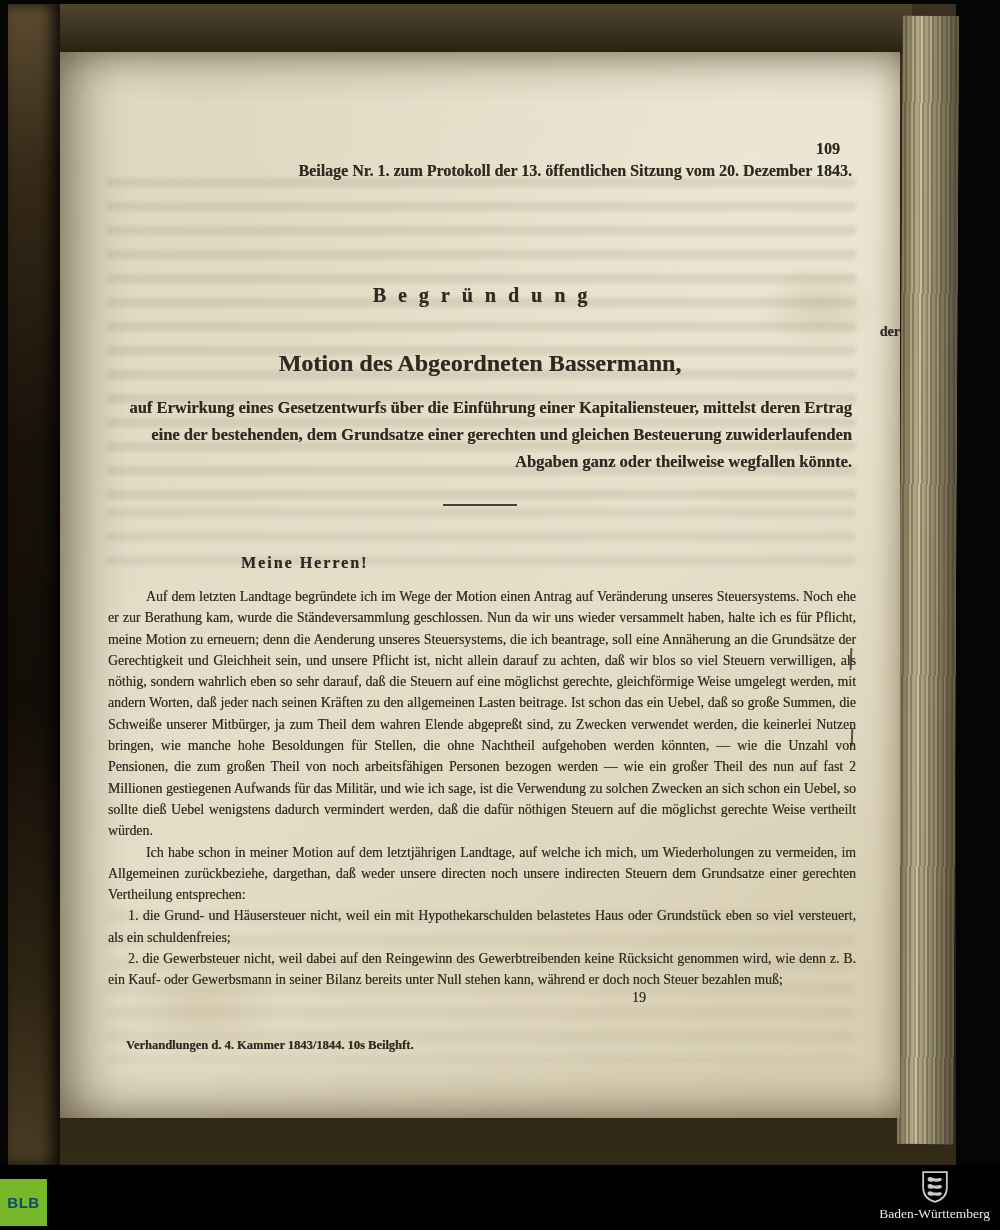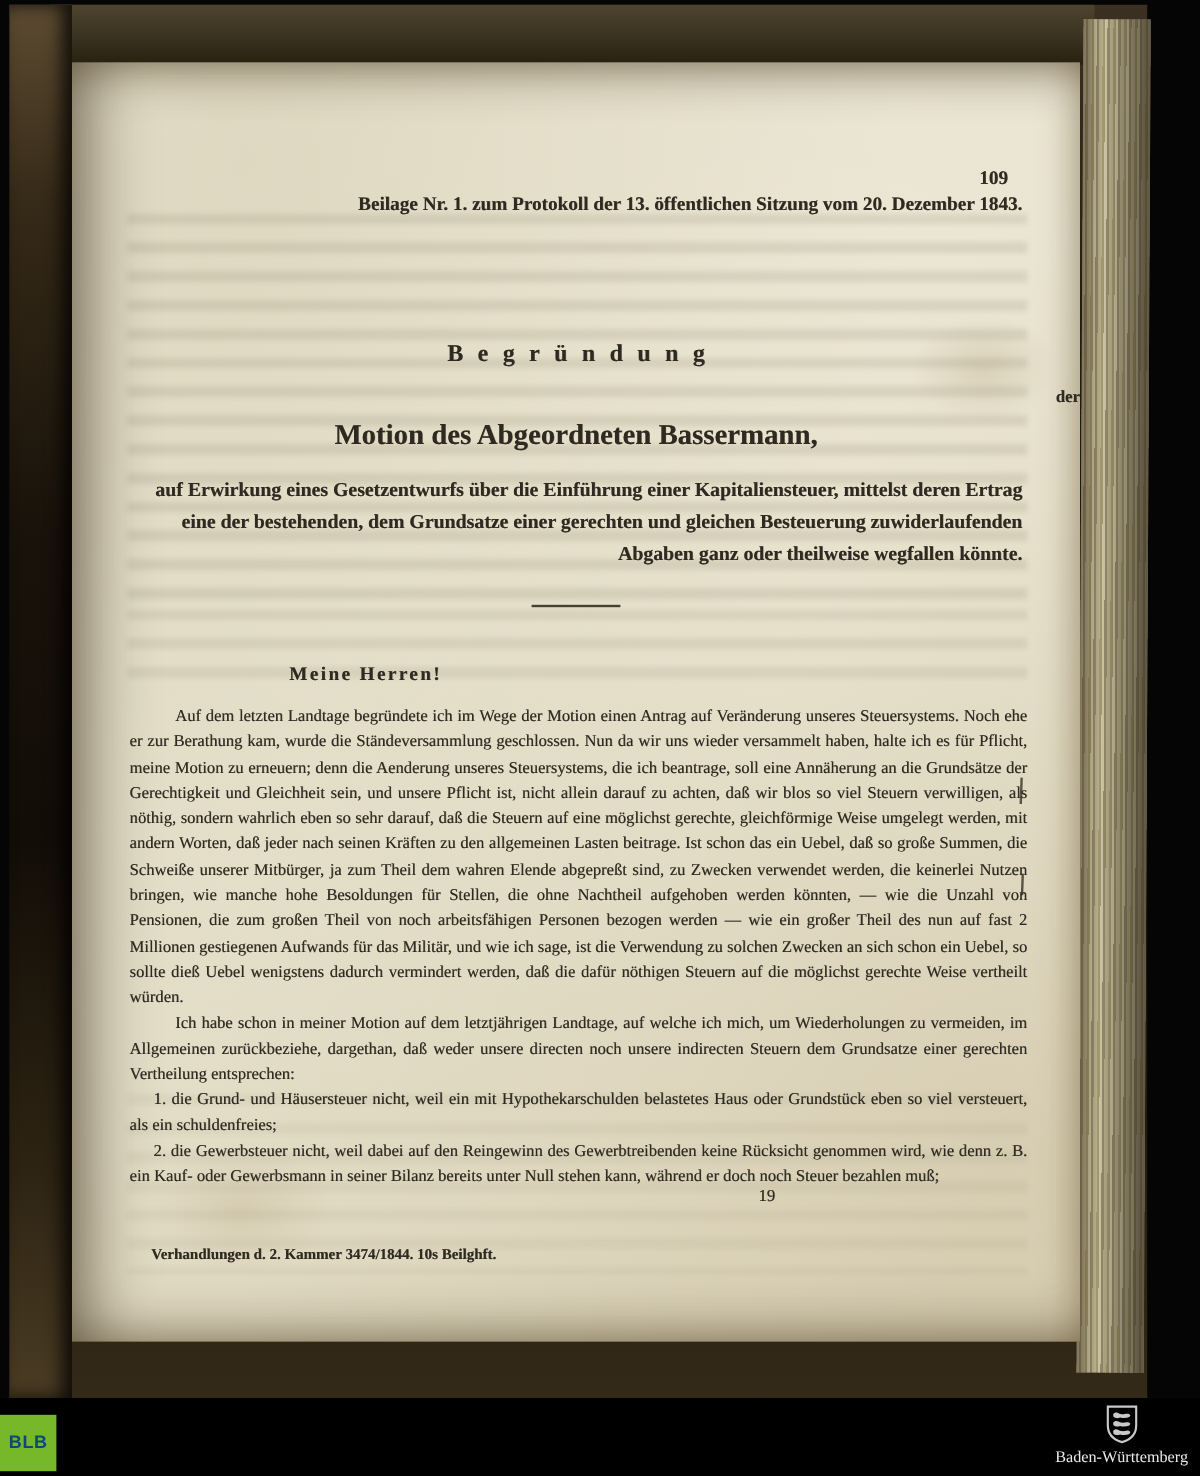--- a/index.html
+++ b/index.html
@@ -172,21 +172,21 @@
 
     <div class="salutation">Meine Herren!</div>
 
     <div class="bodytext">
       <p>Auf dem letzten Landtage begründete ich im Wege der Motion einen Antrag auf Veränderung unseres Steuersystems. Noch ehe er zur Berathung kam, wurde die Ständeversammlung geschlossen. Nun da wir uns wieder versammelt haben, halte ich es für Pflicht, meine Motion zu erneuern; denn die Aenderung unseres Steuersystems, die ich beantrage, soll eine Annäherung an die Grundsätze der Gerechtigkeit und Gleichheit sein, und unsere Pflicht ist, nicht allein darauf zu achten, daß wir blos so viel Steuern verwilligen, als nöthig, sondern wahrlich eben so sehr darauf, daß die Steuern auf eine möglichst gerechte, gleichförmige Weise umgelegt werden, mit andern Worten, daß jeder nach seinen Kräften zu den allgemeinen Lasten beitrage. Ist schon das ein Uebel, daß so große Summen, die Schweiße unserer Mitbürger, ja zum Theil dem wahren Elende abgepreßt sind, zu Zwecken verwendet werden, die keinerlei Nutzen bringen, wie manche hohe Besoldungen für Stellen, die ohne Nachtheil aufgehoben werden könnten, — wie die Unzahl von Pensionen, die zum großen Theil von noch arbeitsfähigen Personen bezogen werden — wie ein großer Theil des nun auf fast 2 Millionen gestiegenen Aufwands für das Militär, und wie ich sage, ist die Verwendung zu solchen Zwecken an sich schon ein Uebel, so sollte dieß Uebel wenigstens dadurch vermindert werden, daß die dafür nöthigen Steuern auf die möglichst gerechte Weise vertheilt würden.</p>
       <p>Ich habe schon in meiner Motion auf dem letztjährigen Landtage, auf welche ich mich, um Wiederholungen zu vermeiden, im Allgemeinen zurückbeziehe, dargethan, daß weder unsere directen noch unsere indirecten Steuern dem Grundsatze einer gerechten Vertheilung entsprechen:</p>
       <p class="item">1. die Grund- und Häusersteuer nicht, weil ein mit Hypothekarschulden belastetes Haus oder Grundstück eben so viel versteuert, als ein schuldenfreies;</p>
       <p class="item">2. die Gewerbsteuer nicht, weil dabei auf den Reingewinn des Gewerbtreibenden keine Rücksicht genommen wird, wie denn z. B. ein Kauf- oder Gewerbsmann in seiner Bilanz bereits unter Null stehen kann, während er doch noch Steuer bezahlen muß;</p>
     </div>
 
-    <div class="foot-left">Verhandlungen d. 2. Kammer 3474/1844. 10s Beilghft.</div>
+    <div class="foot-left">Verhandlungen d. 4. Kammer 1843/1844. 10s Beilghft.</div>
     <div class="foot-page">19</div>
 
     <div class="margin-mark mark-1"></div>
     <div class="margin-mark mark-2"></div>
   </div>
 </div>
 
 <div class="bottom-bar">
   <div class="blb-logo" style="background: rgb(118, 184, 42);">BLB</div>
   <div class="bw-block">

